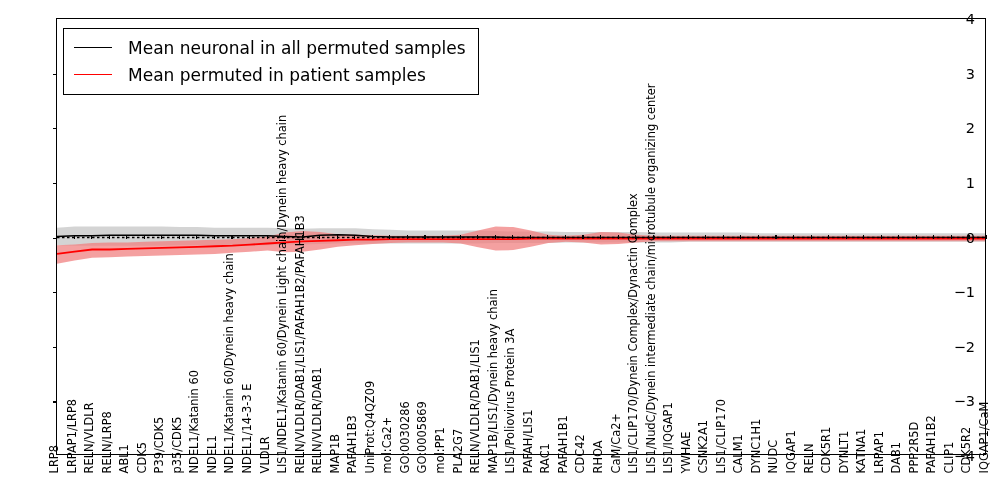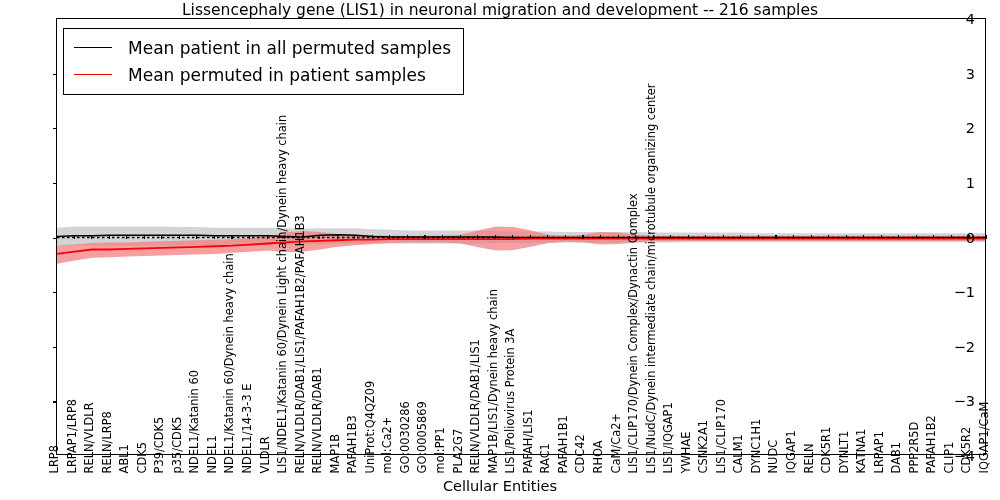--- a/index.html
+++ b/index.html
@@ -139,21 +139,20 @@
     font-size: 17px;
     color: #000000;
     white-space: nowrap;
   }
 </style>
 </head>
 <body>
 
 <div id="figure">
 
-  <div id="chart-title">Lissencephaly gene (LIS1) in neuronal migration and development -- 216 samples</div>
 
   <div id="ylabel-holder">
     
   </div>
 
   <div id="plot-area">
     <div id="plot-clip">
       <svg id="plot-svg" width="930" height="437" viewBox="0 0 930 437" preserveAspectRatio="none">
         <path id="band-black" fill="#cccccc" fill-opacity="0.85" stroke="none" d="M0.00 208.67 L17.55 207.57 L35.09 207.57 L52.64 207.57 L70.19 207.57 L87.74 207.57 L105.28 207.57 L122.83 208.12 L140.38 208.12 L157.92 208.67 L175.47 208.67 L193.02 208.67 L210.57 208.67 L228.11 209.21 L245.66 209.76 L263.21 209.21 L280.75 209.21 L298.30 209.21 L315.85 210.31 L333.40 210.85 L350.94 211.40 L368.49 211.40 L386.04 211.40 L403.58 211.40 L421.13 211.40 L438.68 211.94 L456.23 212.49 L473.77 212.49 L491.32 212.49 L508.87 213.04 L526.42 213.04 L543.96 213.04 L561.51 213.04 L579.06 213.04 L596.60 213.58 L614.15 213.58 L631.70 213.58 L649.25 213.58 L666.79 213.58 L684.34 213.58 L701.89 214.13 L719.43 214.13 L736.98 214.13 L754.53 214.13 L772.08 214.13 L789.62 214.13 L807.17 214.13 L824.72 214.13 L842.26 214.13 L859.81 214.13 L877.36 214.13 L894.91 214.13 L912.45 214.13 L930.00 214.13 L930.00 222.87 L912.45 222.87 L894.91 222.87 L877.36 222.87 L859.81 222.87 L842.26 222.87 L824.72 222.87 L807.17 222.87 L789.62 222.87 L772.08 222.87 L754.53 222.87 L736.98 222.87 L719.43 222.87 L701.89 222.87 L684.34 222.87 L666.79 222.87 L649.25 222.87 L631.70 222.87 L614.15 223.42 L596.60 223.42 L579.06 223.42 L561.51 223.42 L543.96 223.42 L526.42 223.42 L508.87 223.42 L491.32 223.96 L473.77 223.96 L456.23 223.96 L438.68 223.96 L421.13 224.51 L403.58 224.51 L386.04 224.51 L368.49 224.51 L350.94 224.51 L333.40 224.51 L315.85 224.51 L298.30 224.51 L280.75 224.51 L263.21 225.06 L245.66 225.60 L228.11 225.60 L210.57 226.15 L193.02 226.15 L175.47 226.15 L157.92 226.15 L140.38 226.15 L122.83 226.15 L105.28 226.69 L87.74 226.69 L70.19 226.69 L52.64 226.69 L35.09 226.69 L17.55 226.69 L0.00 226.15 Z"></path>
         <path id="band-red" fill="#f08080" fill-opacity="0.75" stroke="none" d="M0.00 226.15 L17.55 225.60 L35.09 223.96 L52.64 223.42 L70.19 223.42 L87.74 222.87 L105.28 222.32 L122.83 221.78 L140.38 221.23 L157.92 220.69 L175.47 220.14 L193.02 219.05 L210.57 217.41 L228.11 213.58 L245.66 211.94 L263.21 213.04 L280.75 215.22 L298.30 215.77 L315.85 216.31 L333.40 216.86 L350.94 216.86 L368.49 216.86 L386.04 216.86 L403.58 215.77 L421.13 211.40 L438.68 207.57 L456.23 208.12 L473.77 211.40 L491.32 215.77 L508.87 216.86 L526.42 215.77 L543.96 213.04 L561.51 213.58 L579.06 215.77 L596.60 216.86 L614.15 216.86 L631.70 216.86 L649.25 216.86 L666.79 216.86 L684.34 216.86 L701.89 216.86 L719.43 216.86 L736.98 216.86 L754.53 216.86 L772.08 216.86 L789.62 216.86 L807.17 216.86 L824.72 216.86 L842.26 216.86 L859.81 216.86 L877.36 216.86 L894.91 216.86 L912.45 216.86 L930.00 216.86 L930.00 222.32 L912.45 222.32 L894.91 222.32 L877.36 222.32 L859.81 222.32 L842.26 222.32 L824.72 222.32 L807.17 222.32 L789.62 222.32 L772.08 222.32 L754.53 222.32 L736.98 222.32 L719.43 222.32 L701.89 222.32 L684.34 222.32 L666.79 222.32 L649.25 222.32 L631.70 222.32 L614.15 222.32 L596.60 222.32 L579.06 223.42 L561.51 225.06 L543.96 225.60 L526.42 223.42 L508.87 222.87 L491.32 223.96 L473.77 227.79 L456.23 231.06 L438.68 231.61 L421.13 228.33 L403.58 224.51 L386.04 223.42 L368.49 223.42 L350.94 223.42 L333.40 223.96 L315.85 225.06 L298.30 226.15 L280.75 227.79 L263.21 230.52 L245.66 232.70 L228.11 233.25 L210.57 231.61 L193.02 232.70 L175.47 233.80 L157.92 234.89 L140.38 235.43 L122.83 235.98 L105.28 236.53 L87.74 237.07 L70.19 237.62 L52.64 238.16 L35.09 238.71 L17.55 241.44 L0.00 244.72 Z"></path>
@@ -394,26 +393,25 @@
       <div class="xtick-slot" style="left: 912.453px;">
         <div class="xtick-label" style="left: 4px;">CDK5R2</div>
       </div>
       <div class="xtick-mark" style="left: 912.453px; top: 234.5px;"></div>
       <div class="xtick-slot" style="left: 930px;">
         <div class="xtick-label" style="left: 4px;">IQGAP1/CaM</div>
       </div>
       <div class="xtick-mark" style="left: 930px; top: 234.5px;"></div>
     </div>
 
-  <div id="xlabel">Cellular Entities</div>
 
   <div id="legend">
     <div class="legend-row">
       <span class="legend-swatch" style="border-top-color:#000000"></span>
-      <span class="legend-text">Mean patient in all permuted samples</span>
+      <span class="legend-text">Mean neuronal in all permuted samples</span>
     </div>
     <div class="legend-row">
       <span class="legend-swatch" style="border-top-color:#ff0000"></span>
       <span class="legend-text">Mean permuted in patient samples</span>
     </div>
   </div>
 
 </div>
 
 </body></html>

